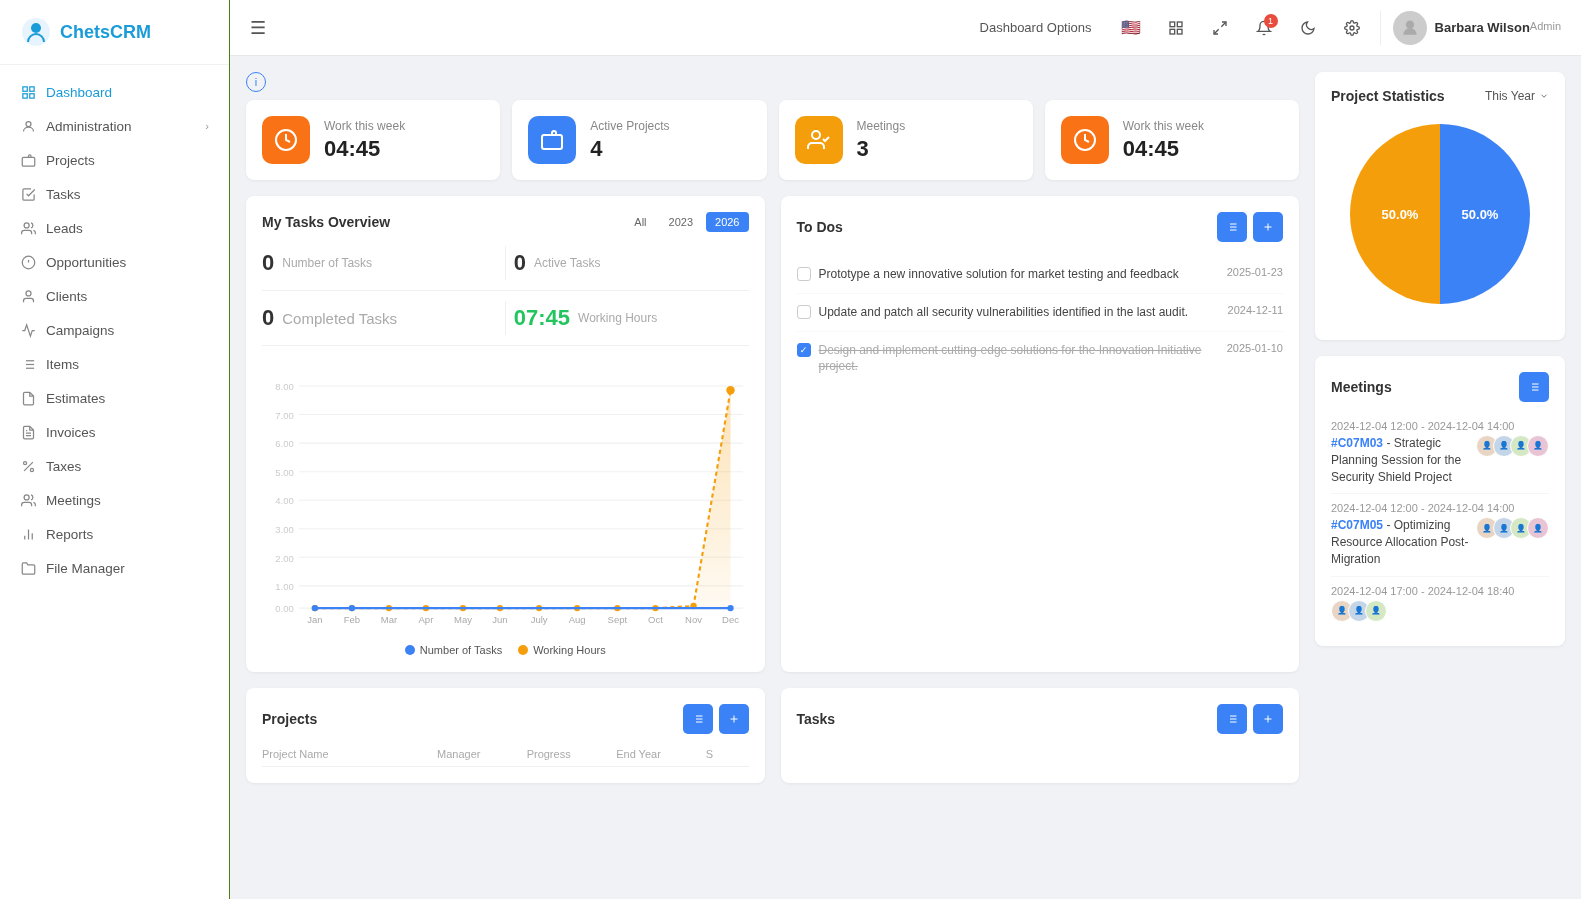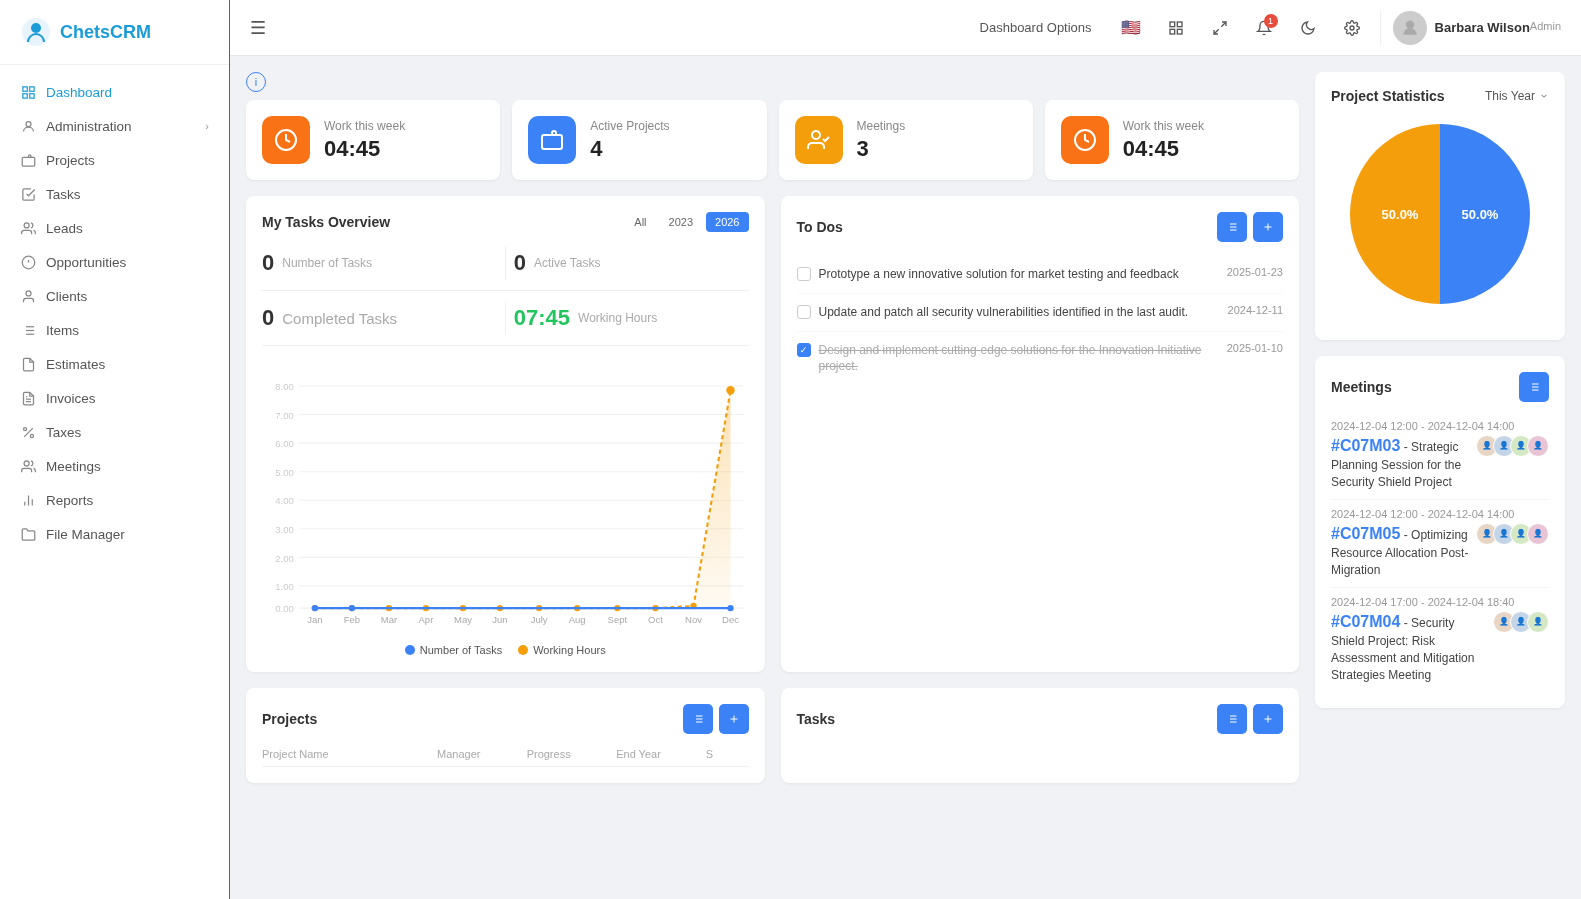--- a/index.html
+++ b/index.html
@@ -85,21 +85,21 @@
     
     .right-panel { background: #fff; border-radius: 8px; box-shadow: 0 1px 3px rgba(0,0,0,0.06); padding: 16px; }
 
     
     .pie-container { display: flex; align-items: center; justify-content: center; padding: 10px 0; }
 
     
     .meeting-item { padding: 8px 0; border-bottom: 1px solid #f5f5f5; }
     .meeting-item:last-child { border-bottom: none; }
     .meeting-time { font-size: 11px; color: #999; margin-bottom: 3px; }
-    .meeting-link { color: #3b82f6; font-weight: 600; font-size: 16px; }
+    .meeting-link { color: #3b82f6; font-weight: 600; font-size: 12px; }
     .meeting-title { font-size: 12px; color: #444; line-height: 1.4; display: flex; align-items: flex-start; justify-content: space-between; gap: 6px; }
     .meeting-avatars { display: flex; flex-shrink: 0; }
     .meeting-avatar { width: 22px; height: 22px; border-radius: 50%; background: #ddd; border: 1px solid #fff; margin-left: -5px; display: flex; align-items: center; justify-content: center; font-size: 8px; color: #666; overflow: hidden; }
     .meeting-avatar:first-child { margin-left: 0; }
 
     
     .info-icon { width: 20px; height: 20px; border-radius: 50%; border: 1.5px solid #3b82f6; color: #3b82f6; display: flex; align-items: center; justify-content: center; font-size: 11px; cursor: pointer; }
 
     .flag-emoji { font-size: 16px; }
 
@@ -191,20 +191,28 @@
       <div class="nav-item">
         <span class="nav-icon">
           <svg width="15" height="15" viewBox="0 0 24 24" fill="none" stroke="#888" stroke-width="2">
               <path d="M20 21v-2a4 4 0 0 0-4-4H8a4 4 0 0 0-4 4v2"></path>
               <circle cx="12" cy="7" r="4"></circle>
             </svg>
         </span>
         <span>Clients</span>
       </div>
 
+      <div class="nav-item">
+        <span class="nav-icon">
+          <svg width="15" height="15" viewBox="0 0 24 24" fill="none" stroke="#888" stroke-width="2">
+              <polyline points="22 12 18 12 15 21 9 3 6 12 2 12"></polyline>
+            </svg>
+        </span>
+        <span>Campaigns</span>
+      </div>
 
       <div class="nav-item">
         <span class="nav-icon">
           <svg width="15" height="15" viewBox="0 0 24 24" fill="none" stroke="#888" stroke-width="2">
               <line x1="8" y1="6" x2="21" y2="6"></line>
               <line x1="8" y1="12" x2="21" y2="12"></line>
               <line x1="8" y1="18" x2="21" y2="18"></line>
               <line x1="3" y1="6" x2="3.01" y2="6"></line>
               <line x1="3" y1="12" x2="3.01" y2="12"></line>
               <line x1="3" y1="18" x2="3.01" y2="18"></line>
@@ -684,24 +692,20 @@
                 <div class="meeting-avatar" style="background:#c4d5e8;">👤</div>
                 <div class="meeting-avatar" style="background:#d5e8c4;">👤</div>
                 <div class="meeting-avatar" style="background:#e8c4d5;">👤</div>
               </div>
             </div>
           </div>
 
           <div class="meeting-item">
             <div class="meeting-time">2024-12-04 17:00 - 2024-12-04 18:40</div>
             <div class="meeting-title">
-              <div>
-                <span class="meeting-link">#C07M04</span>
-                <span> - Security Shield Project: Risk Assessment and Mitigation Strategies Meeting</span>
-              </div>
               <div class="meeting-avatars">
                 <div class="meeting-avatar" style="background:#e8d5c4;">👤</div>
                 <div class="meeting-avatar" style="background:#c4d5e8;">👤</div>
                 <div class="meeting-avatar" style="background:#d5e8c4;">👤</div>
               </div>
             </div>
           </div>
         </div>
       </div>
     </div>

